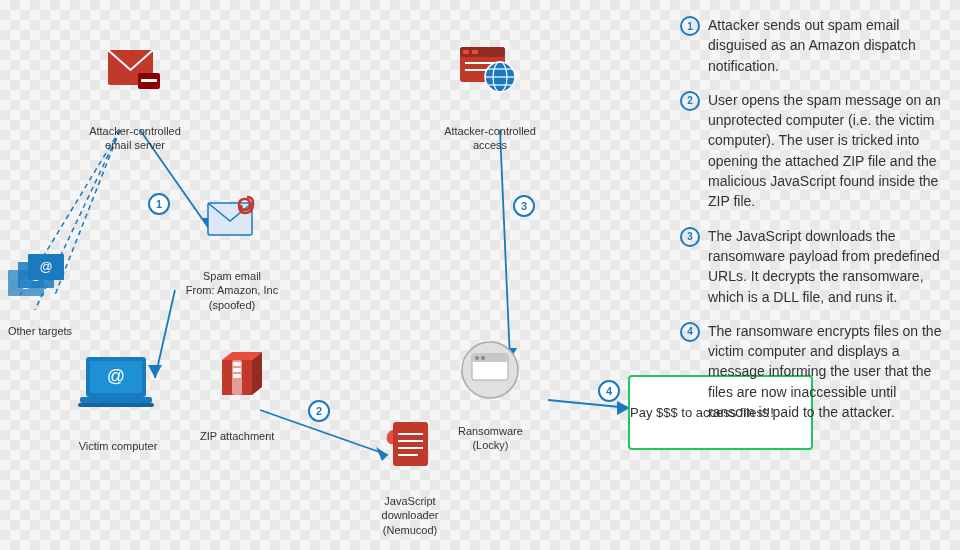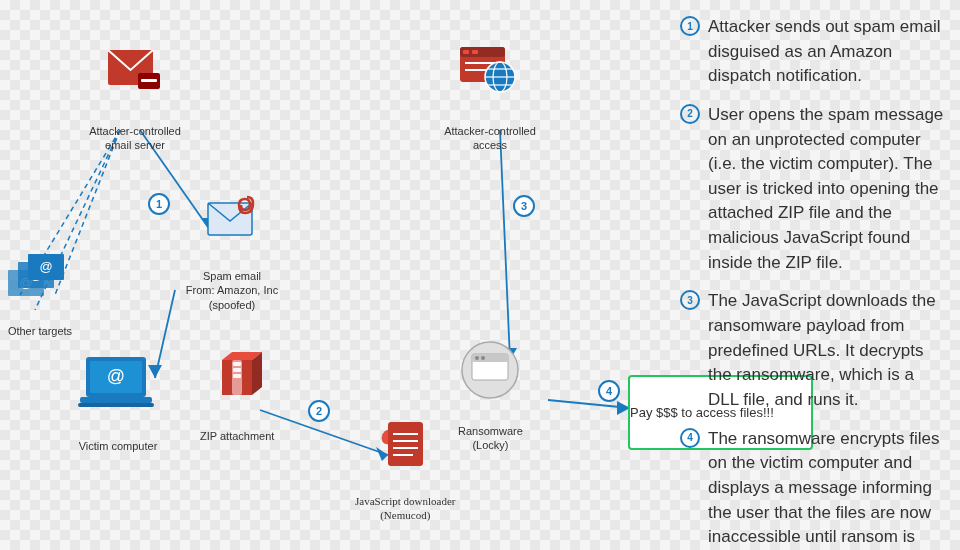--- a/index.html
+++ b/index.html
@@ -122,21 +122,21 @@
       font-weight: bold;
       display: flex;
       align-items: center;
       justify-content: center;
       flex-shrink: 0;
       margin-right: 8px;
       margin-top: 1px;
     }
 
     .step-text {
-      font-size: 17px;
+      font-size: 14px;
       color: #333;
       line-height: 1.45;
     }
 
     
     .other-targets {
       position: absolute;
       left: 0;
       top: 250px;
       z-index: 3;
@@ -231,21 +231,21 @@
       <polygon points="40,10 50,2 50,37 40,45" fill="#922b21"></polygon>
 
       <rect x="20" y="10" width="10" height="35" rx="2" fill="#f5c6c6" opacity="0.7"></rect>
       <rect x="21" y="12" width="8" height="4" rx="1" fill="white" opacity="0.9"></rect>
       <rect x="21" y="18" width="8" height="4" rx="1" fill="white" opacity="0.9"></rect>
       <rect x="21" y="24" width="8" height="4" rx="1" fill="white" opacity="0.9"></rect>
     </svg>
     <div class="node-label">ZIP attachment</div>
   </div>
 
-  <div class="node" style="left:355px; top:420px;font-family:Liberation Serif, serif;">
+  <div class="node" style="left:355px; top:420px;">
     <svg width="55" height="50" viewBox="0 0 55 50">
 
       <rect x="10" y="2" width="35" height="44" rx="3" fill="#c0392b"></rect>
       <path d="M10,10 Q4,12 4,18 Q4,24 10,24" fill="#e74c3c" stroke="#c0392b" stroke-width="0.5"></path>
 
       <line x1="15" y1="14" x2="40" y2="14" stroke="white" stroke-width="2"></line>
       <line x1="15" y1="21" x2="40" y2="21" stroke="white" stroke-width="2"></line>
       <line x1="15" y1="28" x2="40" y2="28" stroke="white" stroke-width="2"></line>
       <line x1="15" y1="35" x2="35" y2="35" stroke="white" stroke-width="2"></line>
     </svg>

